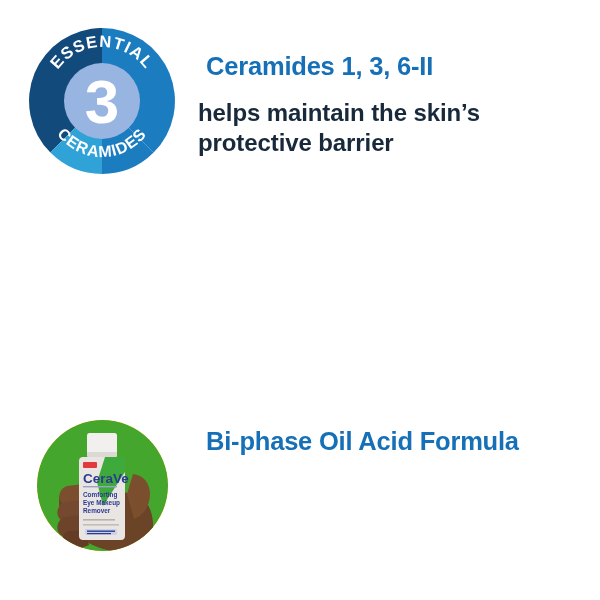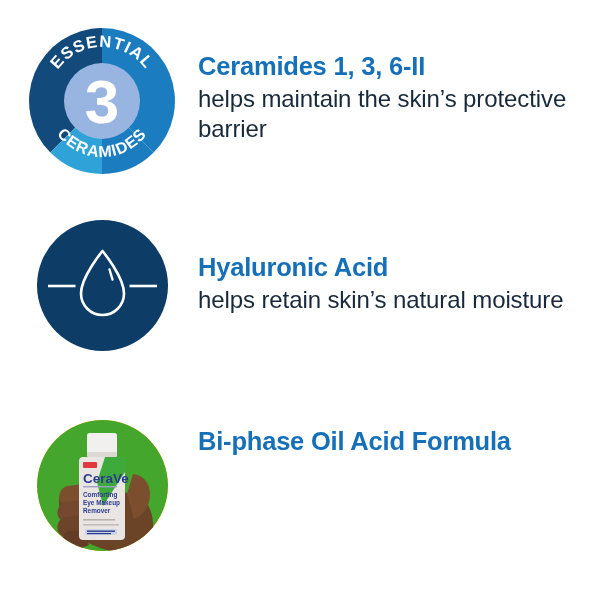--- a/index.html
+++ b/index.html
@@ -42,29 +42,30 @@
     padding-right: 8px;
   }
 
   .feature-title {
     color: #1570b8;
     font-size: 25.5px;
     font-weight: bold;
     letter-spacing: -0.2px;
     line-height: 1.16;
     white-space: nowrap;
+    margin-left: 8px;
   }
 
   .feature-body {
     color: #17293a;
     font-size: 24px;
-    font-weight: normal;
+    font-weight: bold;
     line-height: 1.26;
     letter-spacing: -0.1px;
-    margin-top: 2px;
+    margin-top: 16px;
   }
 
   
   #row-ceramides { top: 25px; }
   #row-hyaluronic { top: 220px; }
   #row-biphase    { top: 420px; }
 
   #row-ceramides .text-col { padding-top: 27px; }
   #row-hyaluronic .text-col { padding-top: 33px; }
   #row-biphase .text-col   { padding-top: 7px; }
@@ -147,42 +148,20 @@
         </svg>
       </div>
     </div>
 
     <div class="text-col">
       <div class="feature-title">Ceramides 1, 3, 6-II</div>
       <div class="feature-body">helps maintain the skin’s protective barrier</div>
     </div>
   </div>
 
-  <div class="feature-row" id="row-hyaluronic">
-
-    <div class="icon-col">
-      <div class="droplet-circle">
-        <svg viewBox="0 0 131 131" xmlns="http://www.w3.org/2000/svg">
-
-          <path d="M65.5 31 C65.5 31 44 57 44 73.5 C44 85.4 53.6 95 65.5 95 C77.4 95 87 85.4 87 73.5 C87 57 65.5 31 65.5 31 Z" fill="none" stroke="#ffffff" stroke-width="2.6" stroke-linejoin="round"></path>
-
-          <path d="M72.5 49.5 L75.5 59.5" fill="none" stroke="#ffffff" stroke-width="2.4" stroke-linecap="round"></path>
-
-          <line x1="11" y1="66" x2="38.5" y2="66" stroke="#ffffff" stroke-width="2.6" stroke-linecap="butt"></line>
-
-          <line x1="92.5" y1="66" x2="120" y2="66" stroke="#ffffff" stroke-width="2.6" stroke-linecap="butt"></line>
-        </svg>
-      </div>
-    </div>
-
-    <div class="text-col">
-      <div class="feature-title">Hyaluronic Acid</div>
-      <div class="feature-body">helps retain skin’s natural moisture</div>
-    </div>
-  </div>
 
   <div class="feature-row" id="row-biphase">
 
     <div class="icon-col">
       <div class="photo-circle">
         <svg viewBox="0 0 131 131" xmlns="http://www.w3.org/2000/svg">
 
           <circle cx="65.5" cy="65.5" r="65.5" fill="#44a62c"></circle>
 
           <g>

